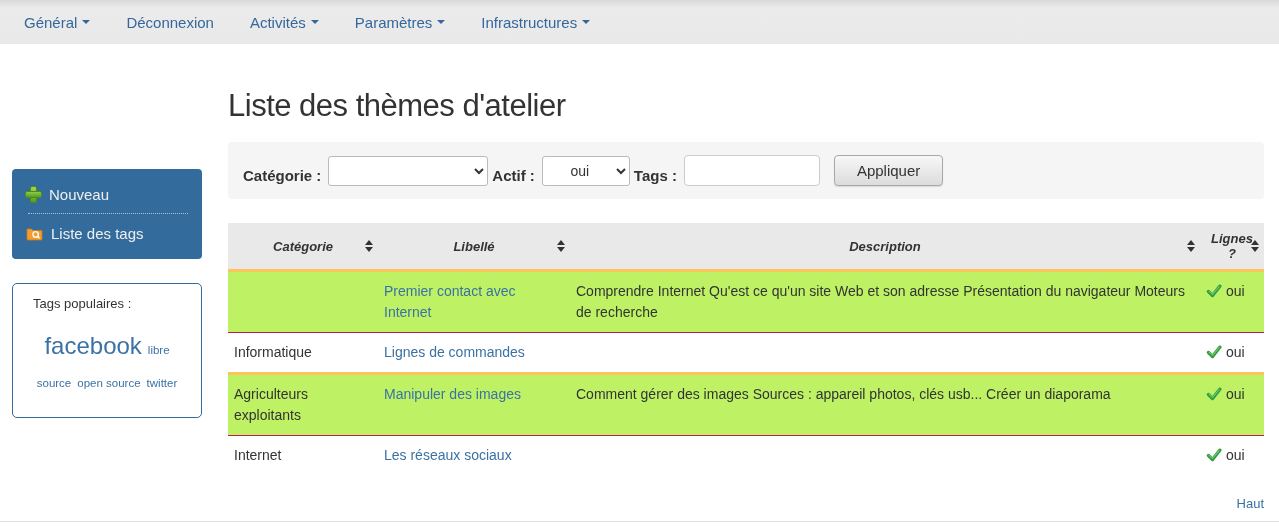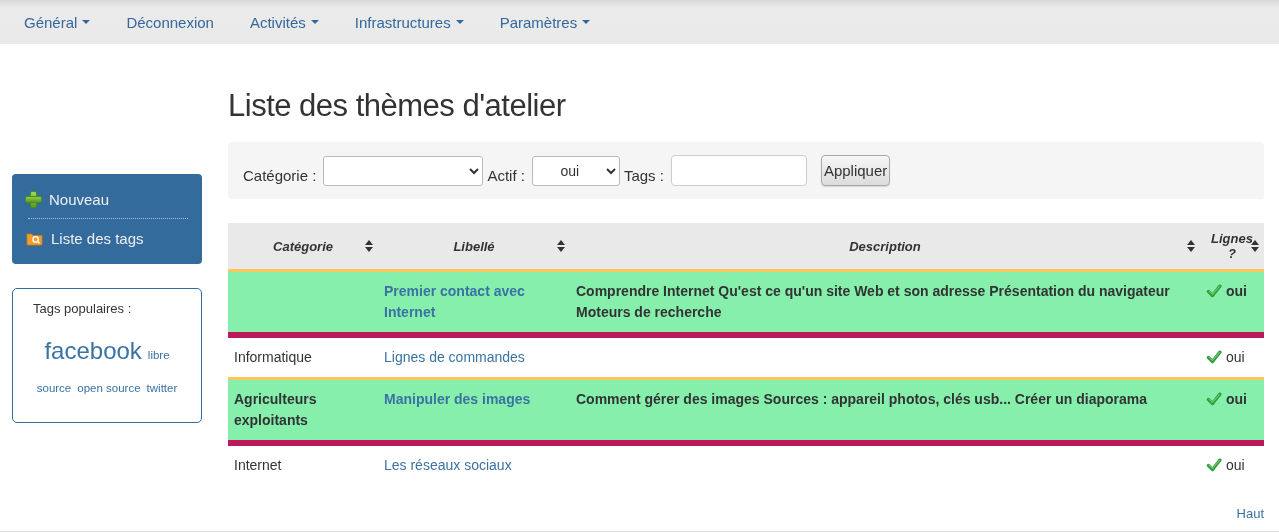--- a/index.html
+++ b/index.html
@@ -97,21 +97,21 @@
     letter-spacing: -0.5px;
   }
 
   .filter-well {
     background: #f5f5f5;
     border-radius: 4px;
     padding: 13px 11px;
     display: flex;
     align-items: center;
   }
-  .filter-label { font-weight: normal; font-size: 15px; margin: 9px 7px 0 4px; white-space: nowrap; }
+  .filter-label { font-weight: bold; font-size: 15px; margin: 9px 7px 0 4px; white-space: nowrap; }
   .filter-well select {
     height: 30px;
     border: 1px solid #bbb;
     border-radius: 3px;
     background: #fff;
     font-family: "Liberation Sans", sans-serif;
     font-size: 14px;
     color: #333;
     padding: 0 4px;
   }
@@ -120,21 +120,21 @@
   .filter-well input[type="text"] {
     width: 136px; height: 31px;
     border: 1px solid #ccc;
     border-radius: 4px;
     padding: 0 8px;
     font-family: "Liberation Sans", sans-serif;
     font-size: 14px;
   }
   .apply-btn {
     margin-left: 14px;
-    padding: 6px 2px;
+    padding: 6px 22px;
     font-family: "Liberation Sans", sans-serif;
     font-size: 15px;
     color: #333;
     background: linear-gradient(to bottom, #f7f7f7, #dcdcdc);
     border: 1px solid #a8a8a8;
     border-radius: 4px;
     box-shadow: 0 1px 1px rgba(0,0,0,0.12);
     cursor: pointer;
   }
 
@@ -169,24 +169,23 @@
   .sort-icon .down { border-top: 5px solid #333; }
 
   table.themes td {
     padding: 9px 6px;
     vertical-align: top;
     text-align: left;
     line-height: 1.5;
   }
   tr.row-normal { background: #fff; }
   tr.row-highlight {
-    background: #86efac;
+    background: #bef264;
     border-top: 3px solid #fbc55c;
-    border-bottom: 6px solid #be185d;
-    font-weight: bold;
+    border-bottom: 1px solid #be185d;
   }
   td.cell-label a { color: #3a72a4; }
   td.cell-active { text-align: right; white-space: nowrap; }
   .check-icon { vertical-align: -3px; margin-right: 4px; }
 
   .top-link-row { text-align: right; margin: 20px 0 8px; }
   .top-link { color: #3a72a4; font-size: 13px; }
 
   
   .footer {
@@ -208,25 +207,25 @@
       <span class="caret"></span>
     </a>
   <a class="nav-link">
       <span>Déconnexion</span>
     </a>
   <a class="nav-link">
       <span>Activités</span>
       <span class="caret"></span>
     </a>
   <a class="nav-link">
+      <span>Paramètres</span>
+      <span class="caret"></span>
+    </a>
+  <a class="nav-link">
       <span>Infrastructures</span>
-      <span class="caret"></span>
-    </a>
-  <a class="nav-link">
-      <span>Paramètres</span>
       <span class="caret"></span>
     </a>
 </nav>
 
 <div class="container">
 
   <aside class="sidebar">
     <div class="action-panel">
       <a class="action-item">
         <span class="plus-icon"></span>

